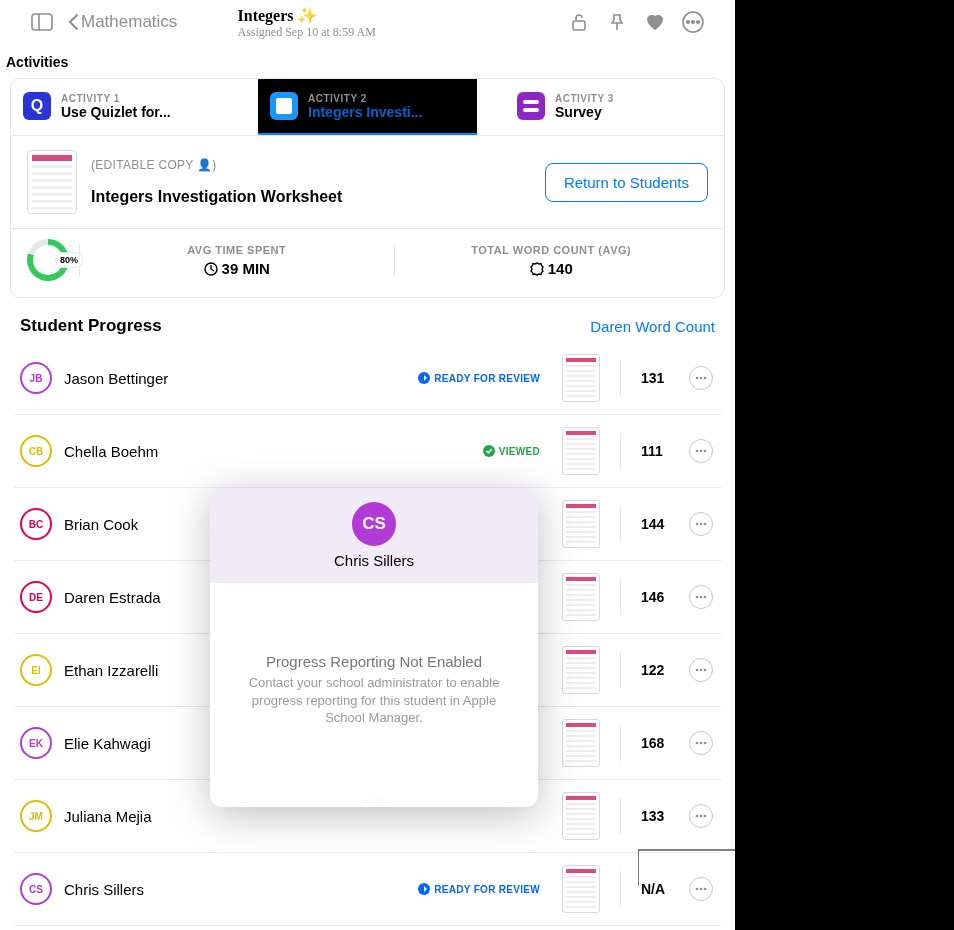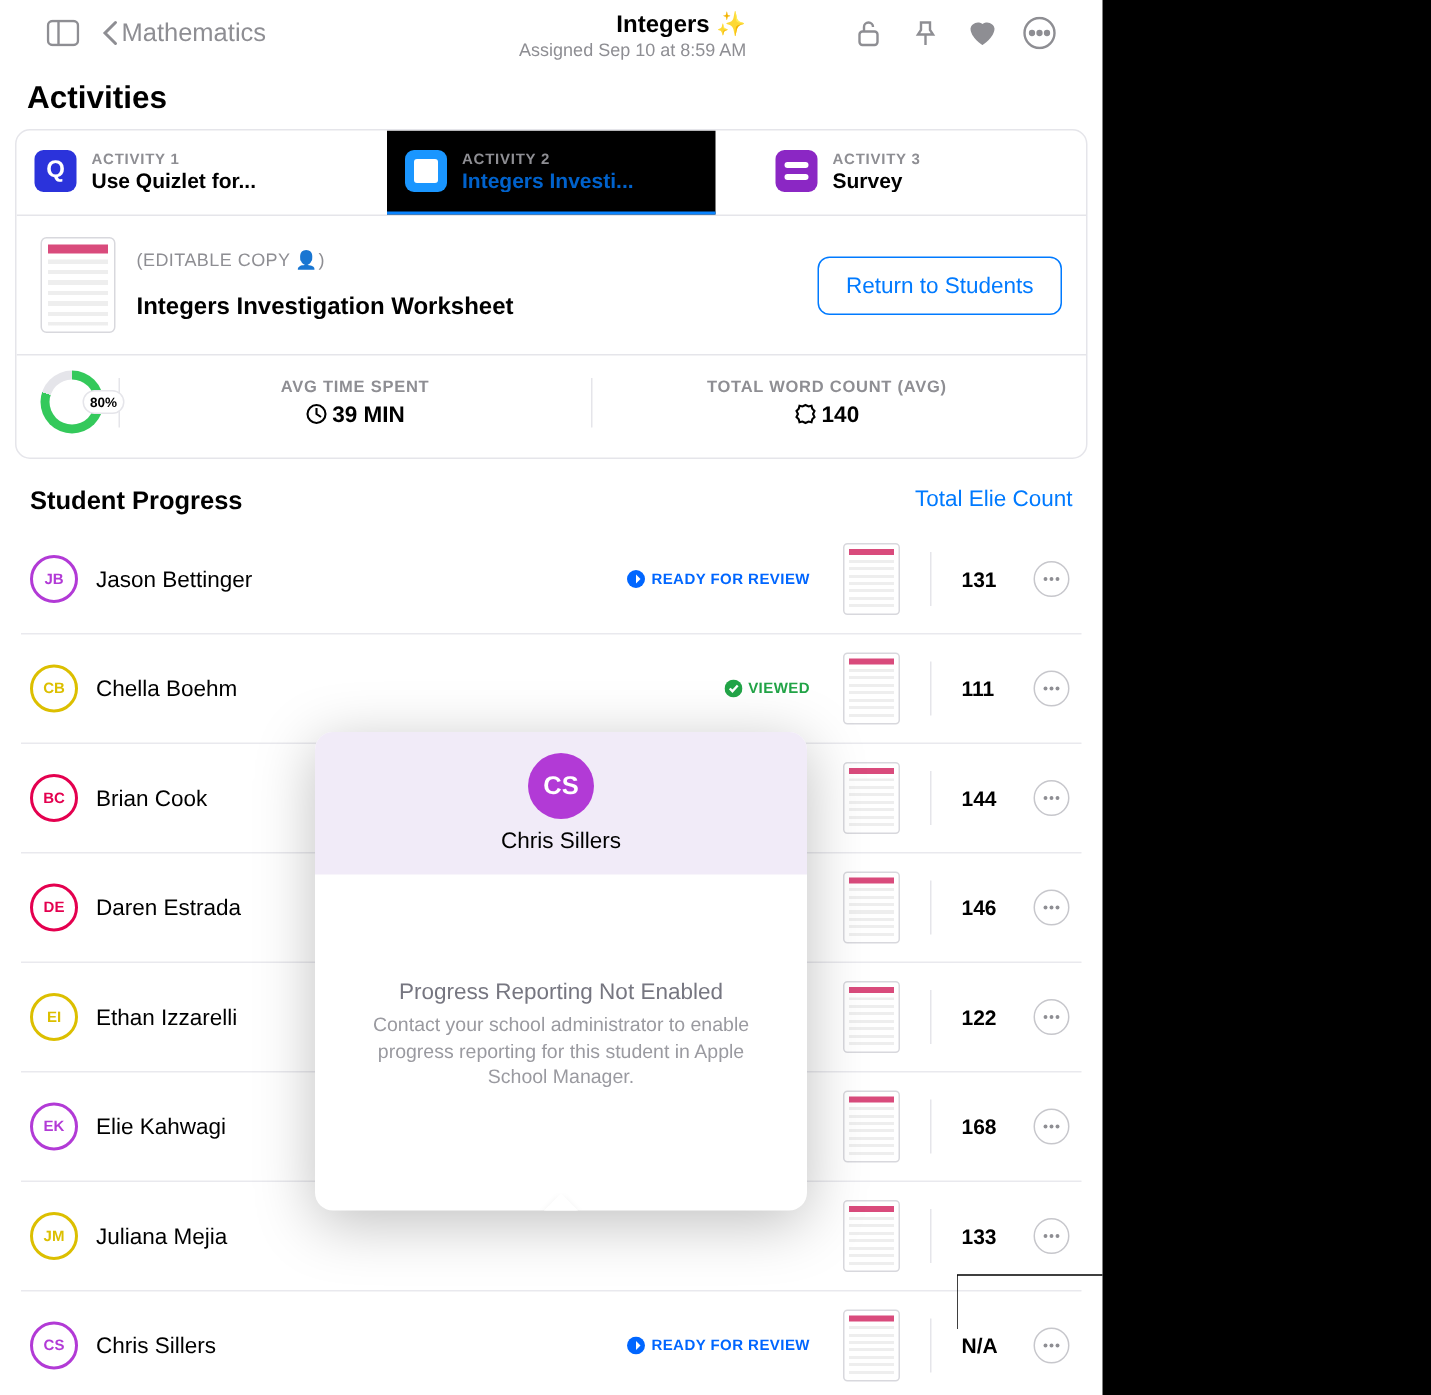--- a/index.html
+++ b/index.html
@@ -1,24 +1,24 @@
 <!DOCTYPE html>
 <html><head>
 <meta charset="utf-8">
 <style>
 html,body {margin:0;padding:0;font-family:-apple-system,BlinkMacSystemFont,'Helvetica Neue',sans-serif;background:#000;}
 .app {width:735px;height:930px;background:#fff;position:relative;overflow:hidden;}
 .topbar {height:44px;display:flex;align-items:center;padding:0 25px;gap:8px;}
 .topbar .tb-icon {width:34px;height:34px;display:flex;align-items:center;justify-content:center;color:#8e8e93;border-radius:8px;}
 .topbar .back {display:flex;align-items:center;color:#8e8e93;font-size:17px;gap:2px;}
-.topbar .center {position:absolute;left:50%;top:6px;transform:translateX(-50%);text-align:right;width:260px;}
+.topbar .center {position:absolute;left:50%;top:6px;transform:translateX(-50%);text-align:left;width:260px;font-family:Liberation Serif, serif;}
 .title-row {font-weight:600;font-size:16px;}
 .sub-row {font-size:12px;color:#8e8e93;margin-top:0;}
 .tb-right {margin-left:auto;display:flex;gap:4px;}
-h1.section {font-size:21px;font-weight:700;margin:10px 18px 8px;}
+h1.section {font-size:14px;font-weight:700;margin:10px 6px 8px;}
 .card-border {margin:0 10px;border:1px solid #e5e5ea;border-radius:10px;overflow:hidden;}
 .tabs {display:flex;height:56px;align-items:stretch;gap:28px;}
 .tab {flex:1;display:flex;align-items:center;gap:10px;padding:0 12px;border-bottom:2px solid transparent;position:relative;cursor:pointer;}
 .tab.active {background:#000000;border-bottom:2px solid #0a84ff;}
 .tab-icon {width:28px;height:28px;border-radius:6px;flex:none;}
 .t1 {background:#2b33db;position:relative;}
 .t1:after{content:'Q';position:absolute;inset:0;display:flex;align-items:center;justify-content:center;color:#fff;font-size:16px;font-weight:700;}
 .t2 {background:#1a96ff;position:relative;}
 .t2:before{content:'';position:absolute;left:6px;top:6px;width:16px;height:16px;background:#fff;border-radius:2px;}
 .t3 {background:#8b27c4;position:relative;}
@@ -39,21 +39,21 @@
 .return-btn{border:1.5px solid #007aff;color:#007aff;font-size:15px;padding:10px 18px;border-radius:8px;background:#fff;font-weight:400;}
 .stats{display:flex;align-items:center;padding:10px 16px 16px;border-top:1px solid #e5e5ea;}
 .pct-ring{width:42px;height:42px;border-radius:50%;background:conic-gradient(#34c95b 0 80%,#e5e5ea 0 100%);position:relative;margin-right:10px;}
 .pct-ring:after{content:'';position:absolute;inset:6px;background:#fff;border-radius:50%;}
 .pct-badge{position:absolute;right:-14px;top:50%;transform:translateY(-50%);background:#fff;border:1px solid #e5e5ea;border-radius:8px;padding:2px 4px;font-size:9px;font-weight:600;z-index:2;}
 .stat{flex:1;text-align:center;border-left:1px solid #e5e5ea;}
 .stat:first-of-type{border-left:1px solid #e5e5ea;padding-left:14px;margin-left:14px;}
 .stat-label{font-size:11px;letter-spacing:.5px;color:#8e8e93;font-weight:600;}
 .stat-value{font-size:15px;font-weight:700;margin-top:4px;}
 .stat-value .sm-icon{display:inline-block;width:14px;height:14px;vertical-align:-2px;margin-right:4px;}
-.sp-header{display:flex;align-items:flex-start;justify-content:space-between;margin:18px 20px 6px;}
+.sp-header{display:flex;align-items:center;justify-content:space-between;margin:18px 20px 6px;}
 .sp-title{font-size:17px;font-weight:700;}
 .sp-link{color:#007aff;font-size:15px;}
 .students{margin:0 14px;background:#fff;border-radius:10px;}
 .row{display:flex;align-items:center;height:72px;border-bottom:1px solid #e9e9ee;gap:12px;padding:0 2px;}
 .avatar{width:28px;height:28px;border-radius:50%;border:2px solid;background:#fff;display:flex;align-items:center;justify-content:center;font-size:10px;font-weight:700;flex:none;margin-left:4px;}
 .name{font-size:15px;flex:1;}
 .status{font-size:10px;font-weight:700;letter-spacing:.3px;display:flex;align-items:center;gap:4px;}
 .st-review{color:#0066ff;}
 .st-viewed{color:#22a447;}
 .thumb-sm{width:36px;height:46px;border:1px solid #d8d8dd;border-radius:3px;margin-left:10px;position:relative;overflow:hidden;background:#fff;}
@@ -174,21 +174,21 @@
       <div class="stat-label">TOTAL WORD COUNT (AVG)</div>
       <div class="stat-value"><span class="sm-icon"><svg width="14" height="14" viewBox="0 0 14 14" fill="none" stroke="#000" stroke-width="1.4">
                 <path d="M7 1l2 1 2-.5.5 2 1.5 1.5-1 2 1 2-1.5 1.5-.5 2-2-.5-2 1-2-1-2 .5-.5-2L1 9l1-2-1-2L2.5 3.5 3 1.5 5 2z"></path>
               </svg></span><span>140</span></div>
     </div>
   </div>
  </div>
 
  <div class="sp-header">
    <span class="sp-title">Student Progress</span>
-   <span class="sp-link">Total Elie Count</span>
+   <span class="sp-link">Daren Word Count</span>
  </div>
 
  <div class="students" id="students">
       <div class="row">
         <div class="avatar" style="border-color: rgb(178, 58, 214); color: rgb(178, 58, 214);">JB</div>
         <div class="name">Jason Bettinger</div>
         <span class="status st-review"><svg width="12" height="12" viewBox="0 0 12 12">
             <circle cx="6" cy="6" r="6" fill="#0066ff"></circle>
             <path d="M6 3l3 3-3 3z" fill="#fff"></path>
           </svg> READY FOR REVIEW</span>

